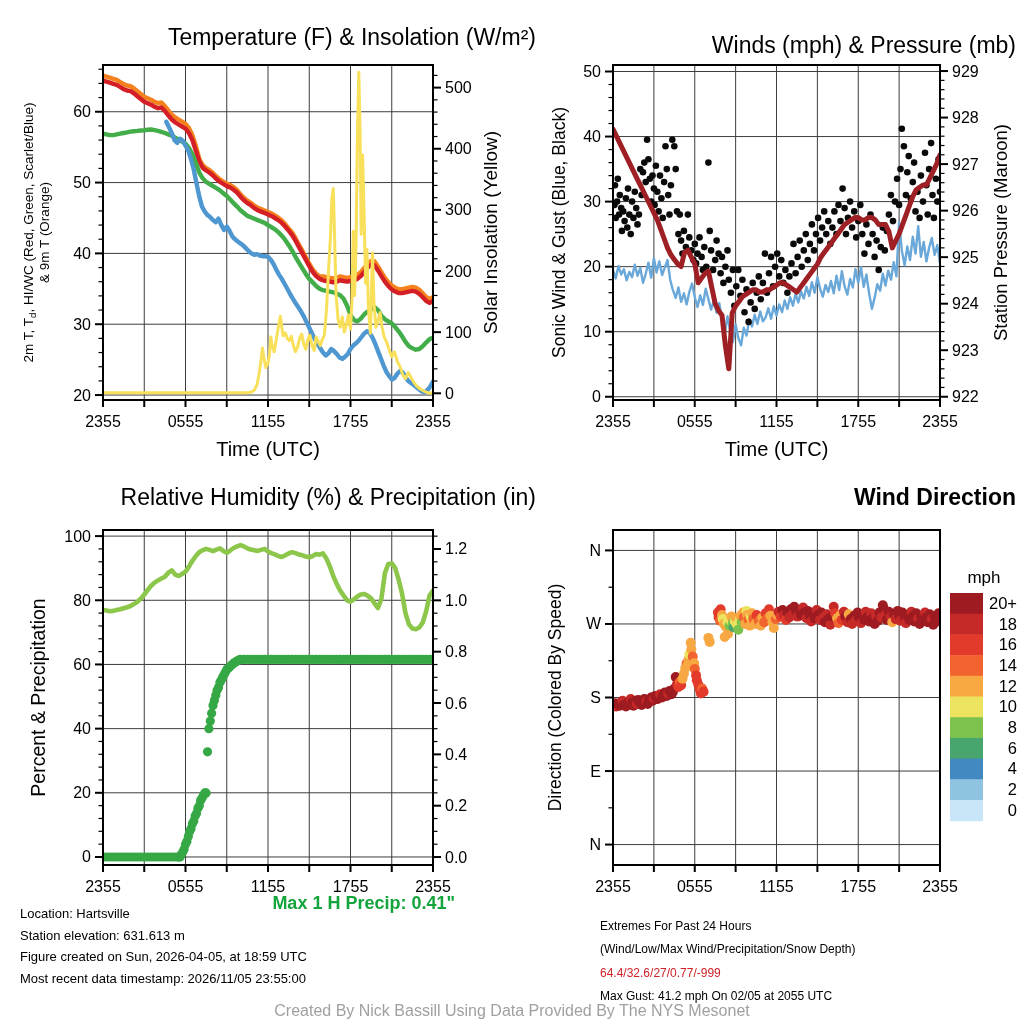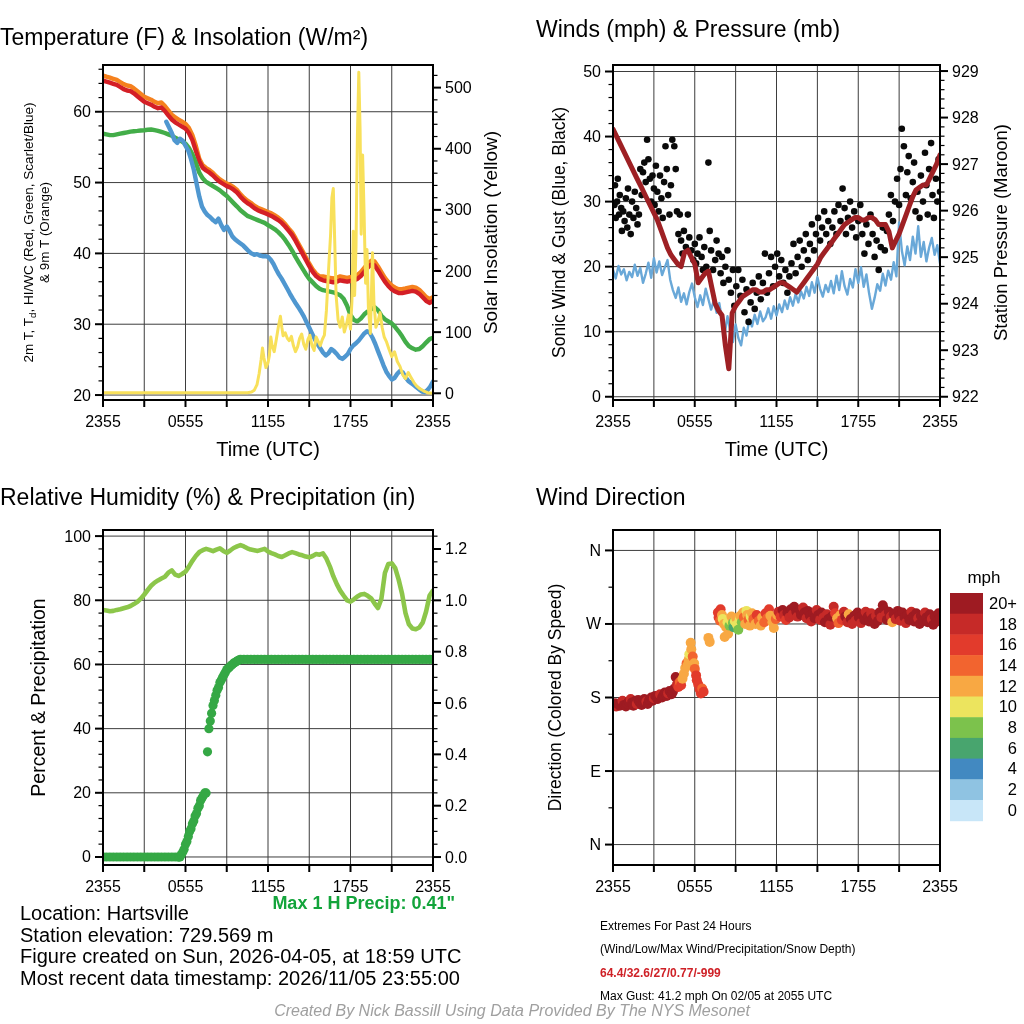--- a/index.html
+++ b/index.html
@@ -1,33 +1,33 @@
 <!DOCTYPE html>
 <html><head>
 <meta charset="utf-8">
 <style>
   html,body{margin:0;padding:0;background:#fff;}
   #canvas{position:relative;width:1024px;height:1024px;background:#fff;overflow:hidden;
           font-family:"Liberation Sans","DejaVu Sans",sans-serif;color:#000;}
   svg{position:absolute;display:block;}
   svg text{font-family:"Liberation Sans","DejaVu Sans",sans-serif;fill:#000;}
-  .chart-title{position:absolute;text-align:left;font-size:23px;white-space:nowrap;}
+  .chart-title{position:absolute;text-align:right;font-size:23px;white-space:nowrap;}
   #t1{left:0;top:24px;width:536px;}
-  #t2{left:536px;top:16px;width:480px;}
+  #t2{left:536px;top:32px;width:480px;}
   #t3{left:0;top:484px;width:536px;}
-  #t4{left:536px;top:484px;width:480px;}
+  #t4{left:536px;top:484px;width:480px;font-weight:bold;}
   #svg1{left:0;top:0;}   #svg2{left:512px;top:0;}
   #svg3{left:0;top:455px;} #svg4{left:512px;top:455px;}
-  #station-info{position:absolute;left:20px;top:903px;font-size:20px;line-height:21.7px;}
+  #station-info{position:absolute;left:20px;top:903px;font-size:13px;line-height:21.7px;}
   #max-precip{position:absolute;left:180px;top:893px;width:275px;text-align:right;
               font-size:18px;font-weight:bold;}
   #extremes{position:absolute;left:600px;top:915px;width:402px;
             font-size:12px;line-height:23.3px;}
-  #extremes .vals{font-weight:bold;}
-  #credit{position:absolute;left:0;top:1002px;width:1024px;text-align:center;font-size:16px;font-style:italic;}
+  #extremes .vals{font-weight:normal;}
+  #credit{position:absolute;left:0;top:1002px;width:1024px;text-align:center;font-size:16px;}
 </style>
 </head>
 <body>
 
 <div id="canvas">
   <div class="chart-title" id="t1">Temperature (F) &amp; Insolation (W/m²)</div>
   <div class="chart-title" id="t2">Winds (mph) &amp; Pressure (mb)</div>
   <div class="chart-title" id="t3">Relative Humidity (%) &amp; Precipitation (in)</div>
   <div class="chart-title" id="t4">Wind Direction</div>
 
@@ -954,21 +954,21 @@
       <text x="505" y="319.45000000000005" text-anchor="end" font-size="16.5">4</text>
       <rect x="438" y="324.29999999999995" width="33" height="21.2" fill="#8fc3e2"></rect>
       <text x="505" y="340.15" text-anchor="end" font-size="16.5">2</text>
       <rect x="438" y="345" width="33" height="21.2" fill="#c8e6f8"></rect>
       <text x="505" y="360.85" text-anchor="end" font-size="16.5">0</text>
       <text x="472" y="128" text-anchor="middle" font-size="17">mph</text>
     </svg>
 
   <div id="station-info">
     <div>Location: Hartsville</div>
-    <div>Station elevation: 729.569 m</div>
+    <div>Station elevation: 631.613 m</div>
     <div>Figure created on Sun, 2026-04-05, at 18:59 UTC</div>
     <div>Most recent data timestamp: 2026/11/05 23:55:00</div>
   </div>
 
   <div id="max-precip" style="color: rgb(19, 164, 59);">Max 1 H Precip: 0.41"</div>
 
   <div id="extremes">
     <div>Extremes For Past 24 Hours</div>
     <div>(Wind/Low/Max Wind/Precipitation/Snow Depth)</div>
     <div class="vals" style="color: rgb(207, 33, 39);">64.4/32.6/27/0.77/-999</div>

